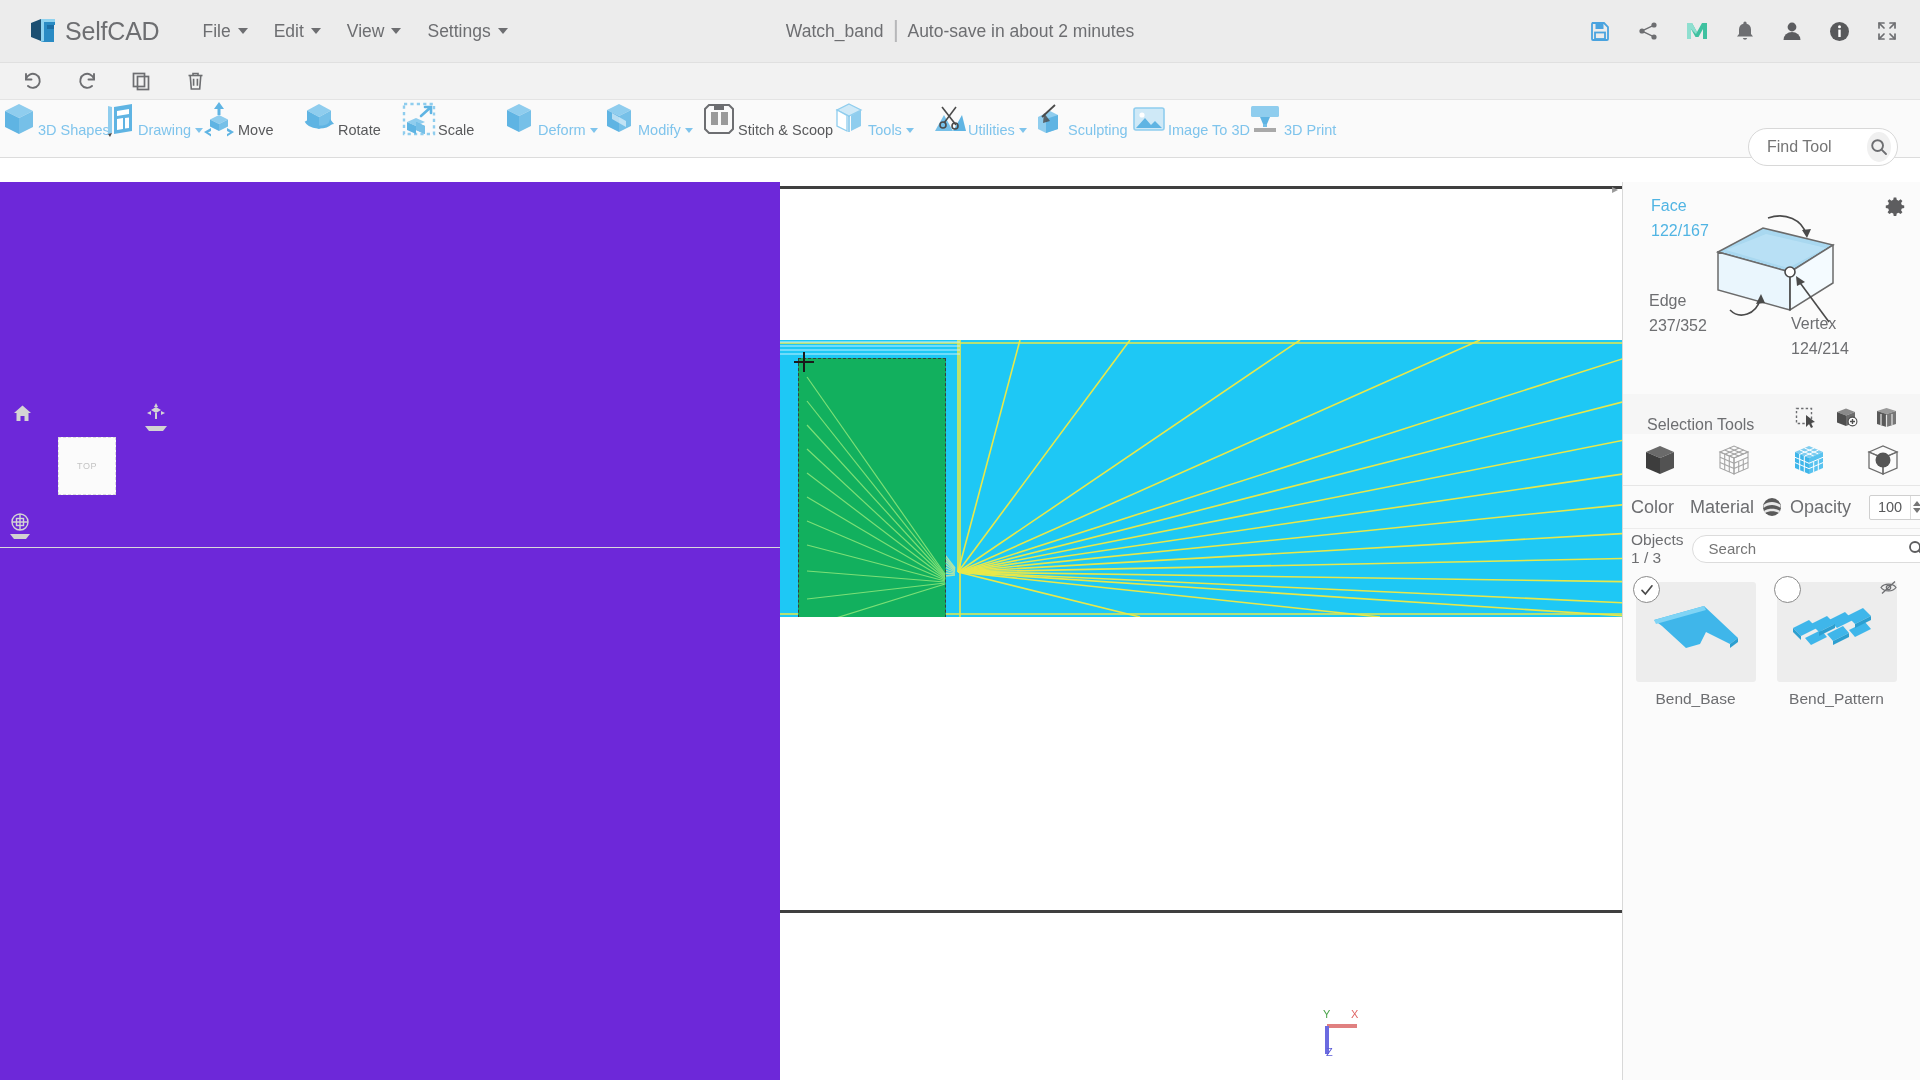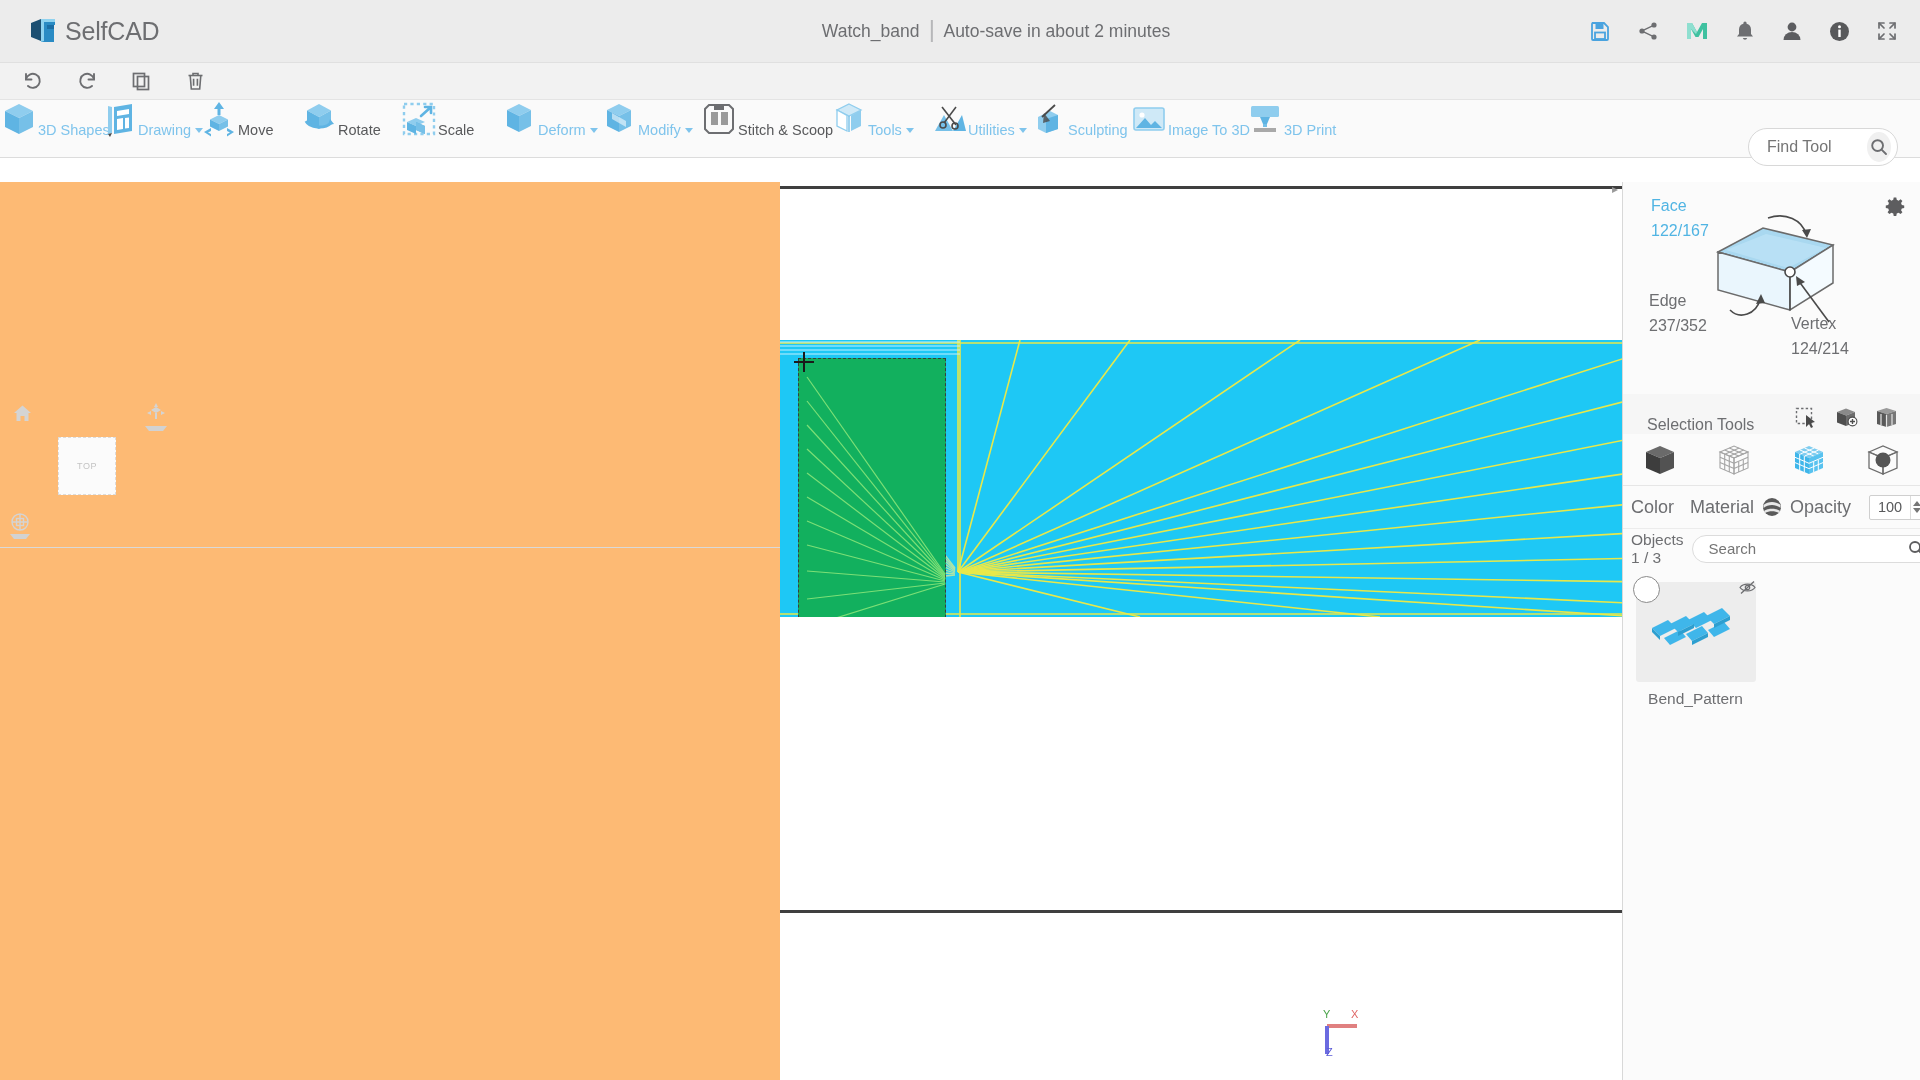--- a/index.html
+++ b/index.html
@@ -30,21 +30,21 @@
     font-size: 17.5px; color: #6d6e71; padding: 6px 13px;
     display: flex; align-items: center; cursor: pointer;
   }
   .caret {
     display: inline-block; margin-left: 7px;
     border-left: 5px solid transparent; border-right: 5px solid transparent;
     border-top: 6px solid #6d6e71;
   }
   .doc-title {
     position: absolute; left: 50%; transform: translateX(-50%);
-    display: flex; align-items: center; white-space: nowrap; margin-left: 36px;
+    display: flex; align-items: center; white-space: nowrap;
   }
   .doc-name { font-size: 17.5px; color: #6d6e71; }
   .doc-sep {
     display: inline-block; width: 2px; height: 22px;
     background: #b6b7b9; margin: 0 11px;
   }
   .doc-autosave { font-size: 17.5px; color: #6d6e71; }
   .header-icons {
     position: absolute; right: 22px; display: flex;
     align-items: center; gap: 26px;
@@ -104,21 +104,21 @@
     position: absolute; top: 182px; left: 0; right: 0; bottom: 0;
     display: flex;
   }
 
   
   .viewport-wrap {
     position: relative; flex: 1; background: #ffffff; overflow: hidden;
   }
   .vp-left {
     position: absolute; left: 0; top: 0; width: 780px; height: 100%;
-    background: #fdba74;
+    background: #6d28d9;
   }
   .vp-divider-h {
     position: absolute; left: 0; top: 365px; width: 780px; height: 1px;
     background: #d9d9d9;
   }
   
   .navcube {
     position: absolute; left: 58px; top: 255px; width: 58px; height: 58px;
     border: 1px dashed #dcdcdc; background: #fbfbfb;
     display: flex; align-items: center; justify-content: center;
@@ -254,20 +254,38 @@
       <svg width="30" height="30" viewBox="0 0 30 30">
         <path d="M3 7 L13 3 L13 25 L3 21 Z" fill="#1b4f72"></path>
         <path d="M13 3 L27 3 L27 9 L19 9 L19 13 L26 13 L26 26 L13 26 Z" fill="#2a8bc4"></path>
         <path d="M13 3 L27 3 L27 6 L16 6 L16 25 L13 26 Z" fill="#8fd2ef"></path>
         <path d="M19 9 L26 9 L26 13 L19 13 Z" fill="#1b6ea5"></path>
       </svg>
     </span>
     <span class="brand-name">SelfCAD</span>
   </div>
 
+  <div class="menu-items">
+    <div class="menu-item">
+      <span>File</span>
+      <i class="caret"></i>
+    </div>
+    <div class="menu-item">
+      <span>Edit</span>
+      <i class="caret"></i>
+    </div>
+    <div class="menu-item">
+      <span>View</span>
+      <i class="caret"></i>
+    </div>
+    <div class="menu-item">
+      <span>Settings</span>
+      <i class="caret"></i>
+    </div>
+  </div>
 
   <div class="doc-title">
     <span class="doc-name">Watch_band</span>
     <span class="doc-sep"></span>
     <span class="doc-autosave">Auto-save in about 2 minutes</span>
   </div>
 
   <div class="header-icons">
     <span class="hicon">
       <svg width="22" height="22" viewBox="0 0 22 22" fill="none" stroke="#4aa3df" stroke-width="1.8">
@@ -817,20 +835,35 @@
             <circle cx="7" cy="7" r="5"></circle>
               <path d="M10.7 10.7 L15.5 15.5" stroke-linecap="round"></path>
           </svg>
         </span>
       </span>
 
     </div>
 
     <div class="objects-grid">
 
+      <div class="obj-card">
+        <span class="obj-check">
+          <svg width="14" height="14" viewBox="0 0 14 14" fill="none" stroke="#4a4a4a" stroke-width="1.7" stroke-linecap="round">
+            <path d="M2 7.4 L5.4 11 L12 2.8"></path>
+          </svg>
+        </span>
+        <span class="obj-thumb">
+          <svg width="108" height="80" viewBox="0 0 108 80">
+            <path d="M12 28 L62 14 L96 46 L88 52 L64 40 L58 52 L44 56 L20 34 Z" fill="#3fb6ea"></path>
+            <path d="M12 28 L62 14 L64 18 L14 32 Z" fill="#7fd4f5"></path>
+            <path d="M88 52 L96 46 L96 50 L88 56 Z" fill="#2d9fd0"></path>
+          </svg>
+        </span>
+        <span class="obj-name">Bend_Base</span>
+      </div>
 
       <div class="obj-card">
         <span class="obj-check"></span>
         <span class="obj-hide">
           <svg width="17" height="15" viewBox="0 0 17 15" fill="none" stroke="#6d6e71" stroke-width="1.2">
             <path d="M1 7.5 C4 3 13 3 16 7.5 C13 12 4 12 1 7.5 Z"></path>
             <circle cx="8.5" cy="7.5" r="2.2"></circle>
             <path d="M2 13.5 L15 1.5" stroke-width="1.3"></path>
           </svg>
         </span>

